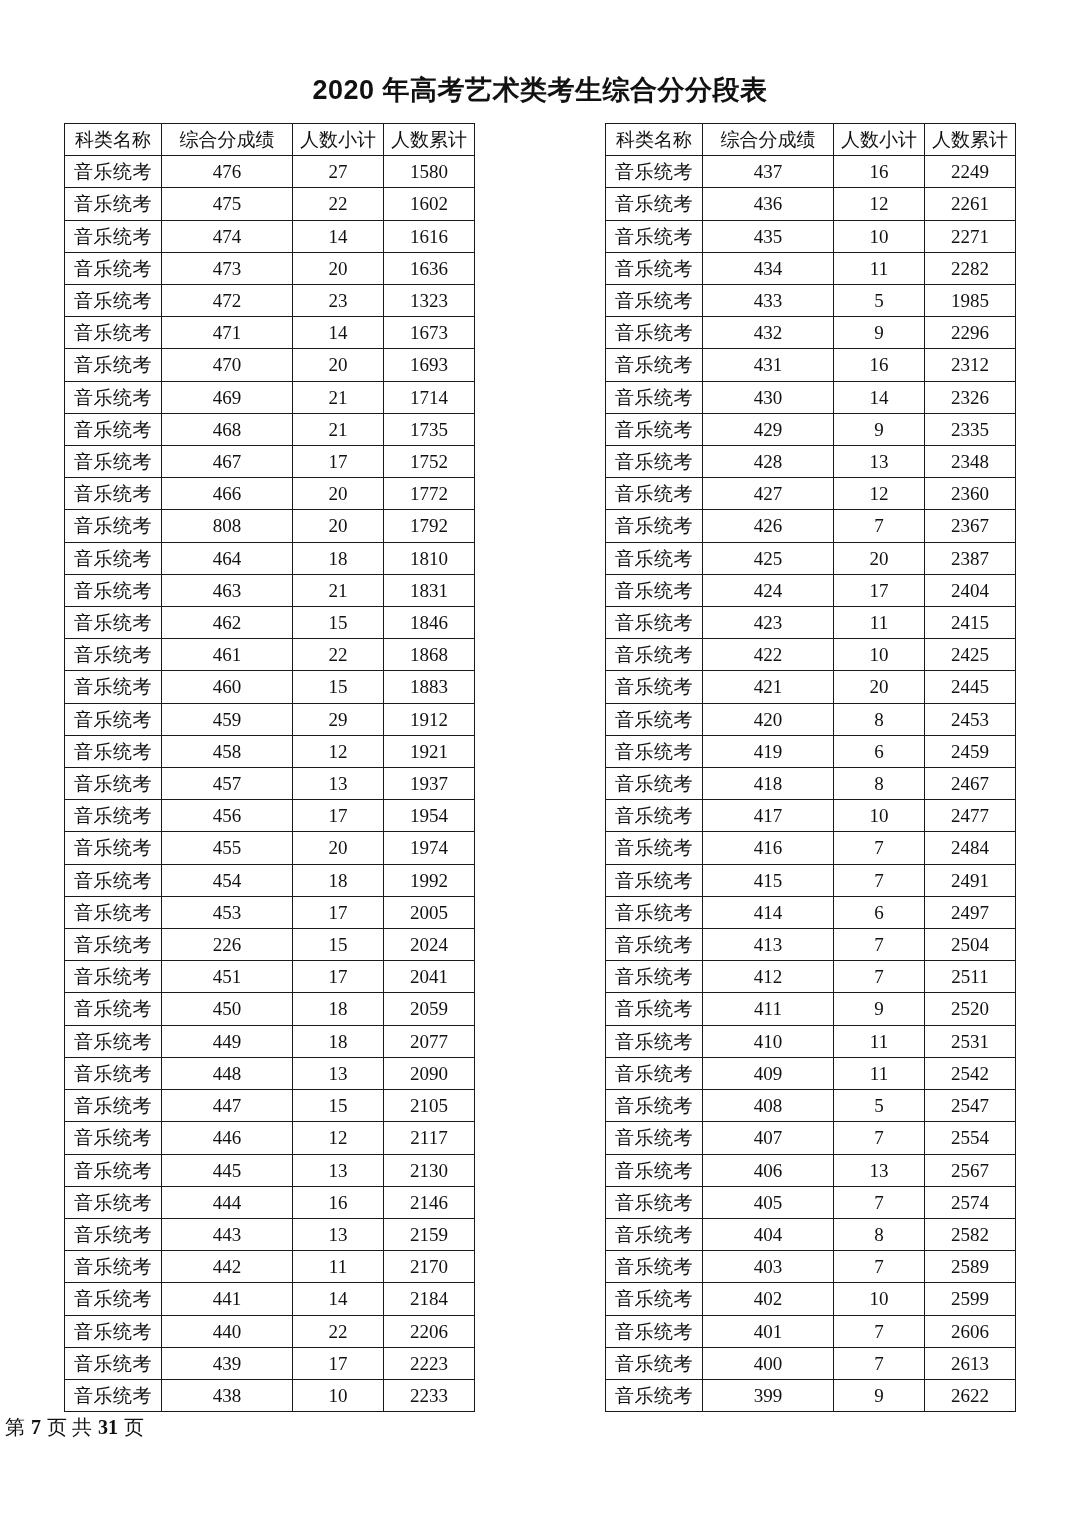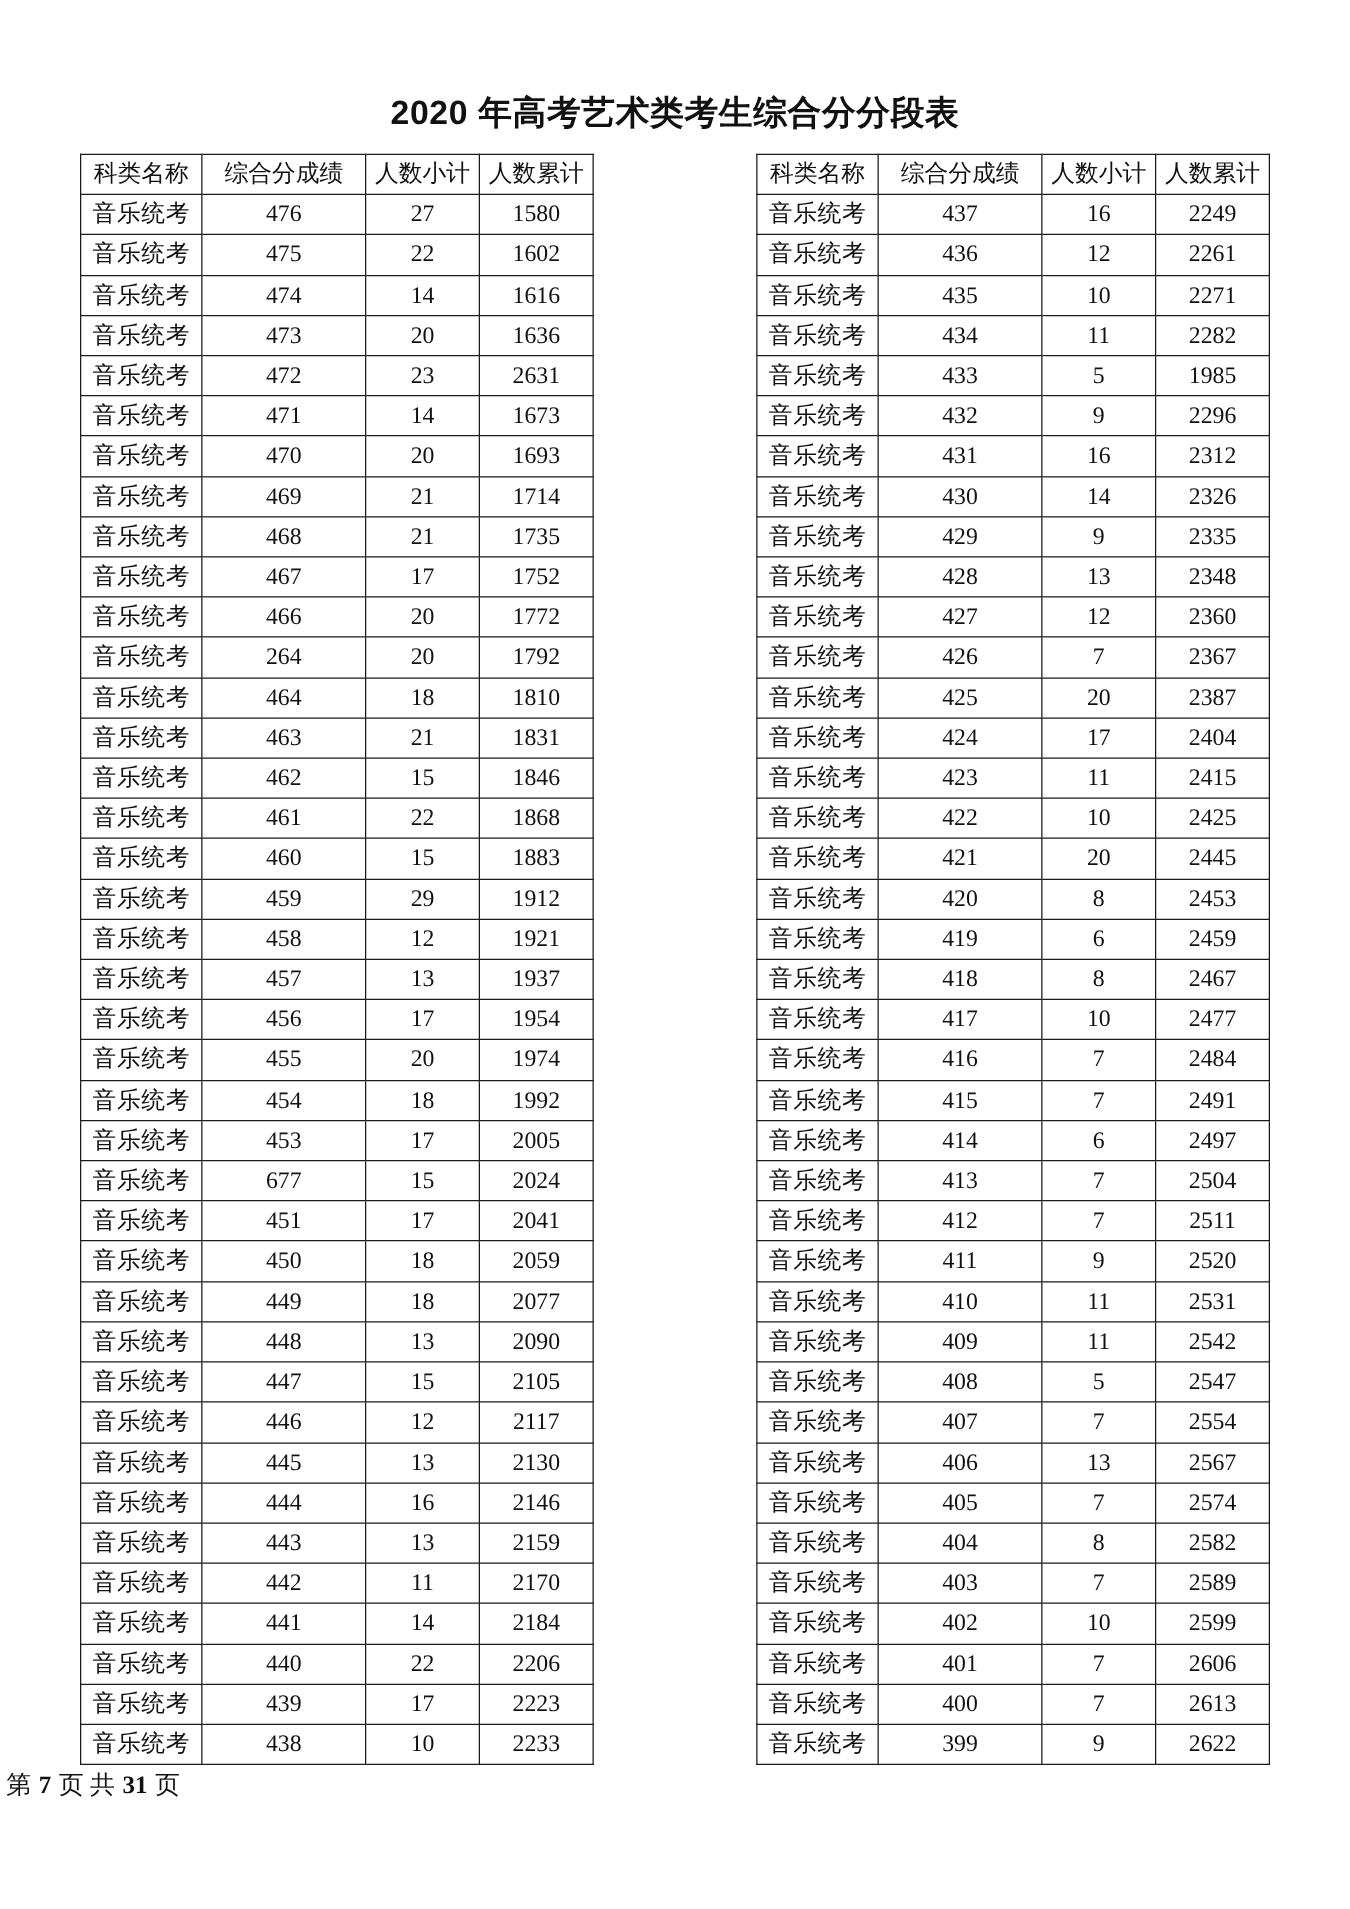--- a/index.html
+++ b/index.html
@@ -146,21 +146,21 @@
           <tr>
             <td class="cat-cell">音乐统考</td>
             <td>473</td>
             <td>20</td>
             <td>1636</td>
           </tr>
           <tr>
             <td class="cat-cell">音乐统考</td>
             <td>472</td>
             <td>23</td>
-            <td>2631</td>
+            <td>1323</td>
           </tr>
           <tr>
             <td class="cat-cell">音乐统考</td>
             <td>471</td>
             <td>14</td>
             <td>1673</td>
           </tr>
           <tr>
             <td class="cat-cell">音乐统考</td>
             <td>470</td>
@@ -186,21 +186,21 @@
             <td>1752</td>
           </tr>
           <tr>
             <td class="cat-cell">音乐统考</td>
             <td>466</td>
             <td>20</td>
             <td>1772</td>
           </tr>
           <tr>
             <td class="cat-cell">音乐统考</td>
-            <td>264</td>
+            <td>808</td>
             <td>20</td>
             <td>1792</td>
           </tr>
           <tr>
             <td class="cat-cell">音乐统考</td>
             <td>464</td>
             <td>18</td>
             <td>1810</td>
           </tr>
           <tr>
@@ -264,21 +264,21 @@
             <td>1992</td>
           </tr>
           <tr>
             <td class="cat-cell">音乐统考</td>
             <td>453</td>
             <td>17</td>
             <td>2005</td>
           </tr>
           <tr>
             <td class="cat-cell">音乐统考</td>
-            <td>677</td>
+            <td>226</td>
             <td>15</td>
             <td>2024</td>
           </tr>
           <tr>
             <td class="cat-cell">音乐统考</td>
             <td>451</td>
             <td>17</td>
             <td>2041</td>
           </tr>
           <tr>

